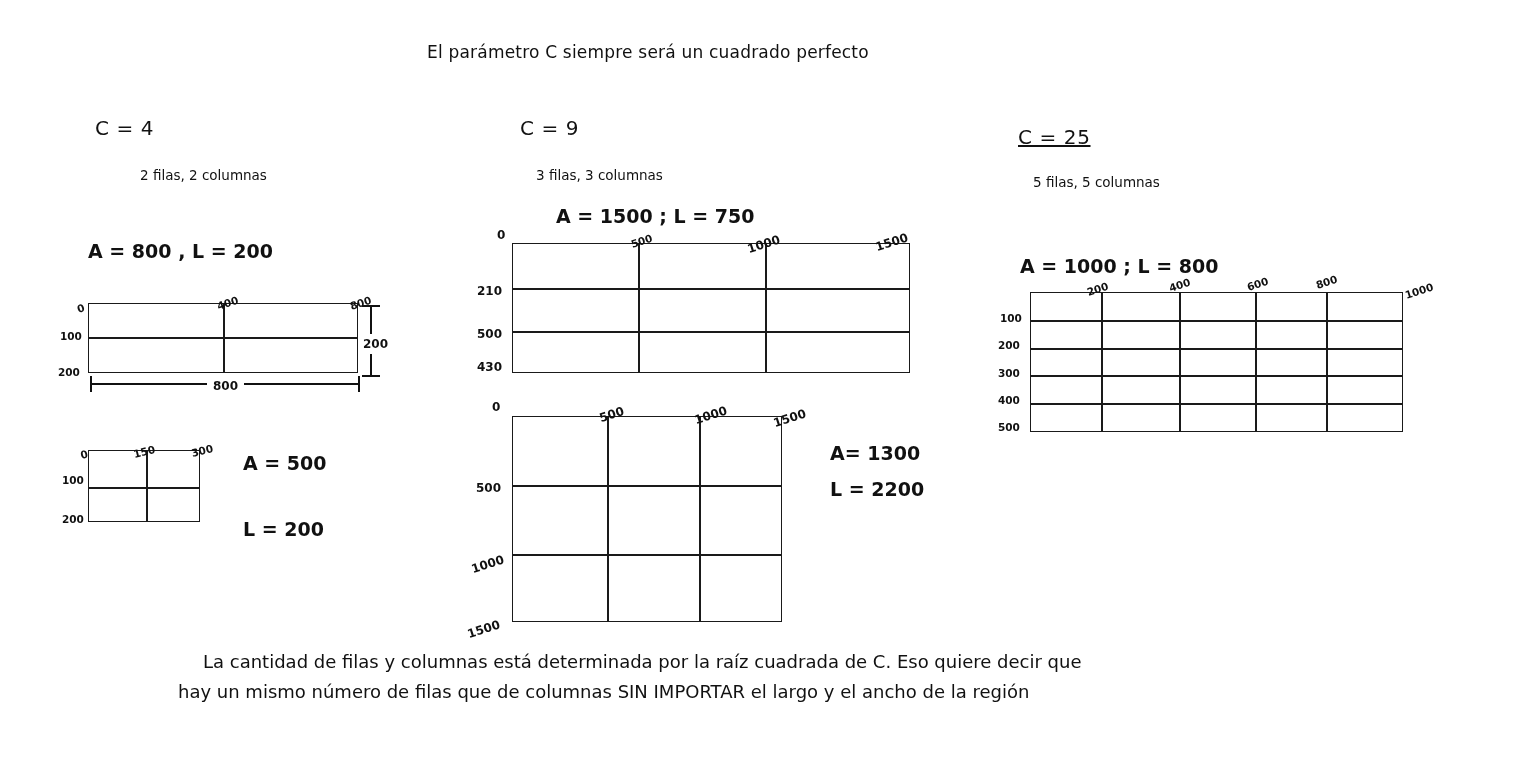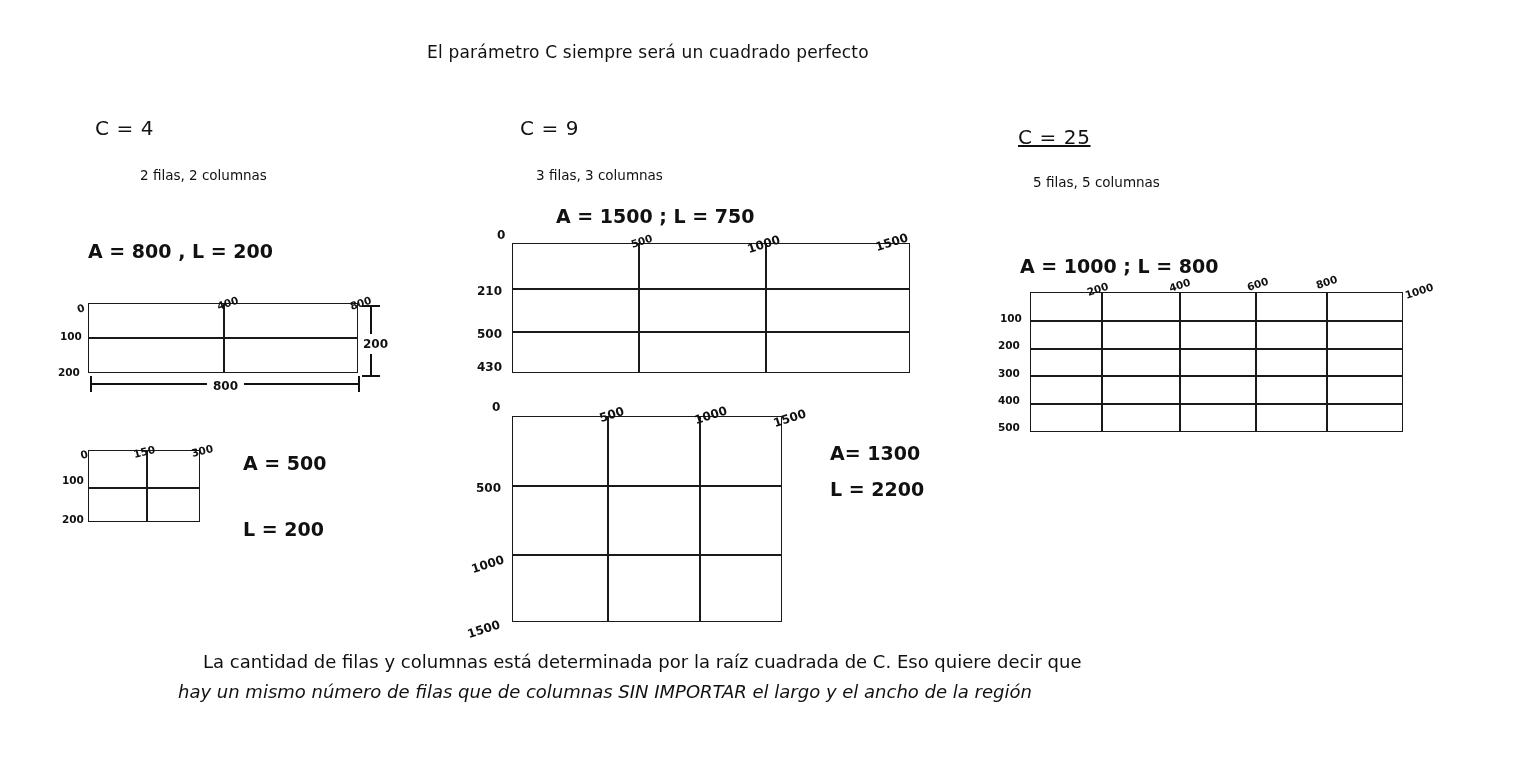--- a/index.html
+++ b/index.html
@@ -170,13 +170,13 @@
 <div class="abs tick-sm rot-up" style="left:1249px; top:281px;">600</div>
 <div class="abs tick-sm rot-up" style="left:1318px; top:279px;">800</div>
 <div class="abs tick-sm rot-up" style="left:1407px; top:289px;">1000</div>
 <div class="abs tick-sm" style="left:1000px; top:312px;">100</div>
 <div class="abs tick-sm" style="left:998px; top:339px;">200</div>
 <div class="abs tick-sm" style="left:998px; top:367px;">300</div>
 <div class="abs tick-sm" style="left:998px; top:394px;">400</div>
 <div class="abs tick-sm" style="left:998px; top:421px;">500</div>
 
 <div class="abs footer" style="left:203px; top:648px;">La cantidad de filas y columnas está determinada por la raíz cuadrada de C. Eso quiere decir que</div>
-<div class="abs footer" style="left:178px; top:678px;font-style:italic;">hay un mismo número de filas que de columnas SIN IMPORTAR el largo y el ancho de la región</div>
+<div class="abs footer" style="left:178px; top:678px;">hay un mismo número de filas que de columnas SIN IMPORTAR el largo y el ancho de la región</div>
 
 </body></html>

